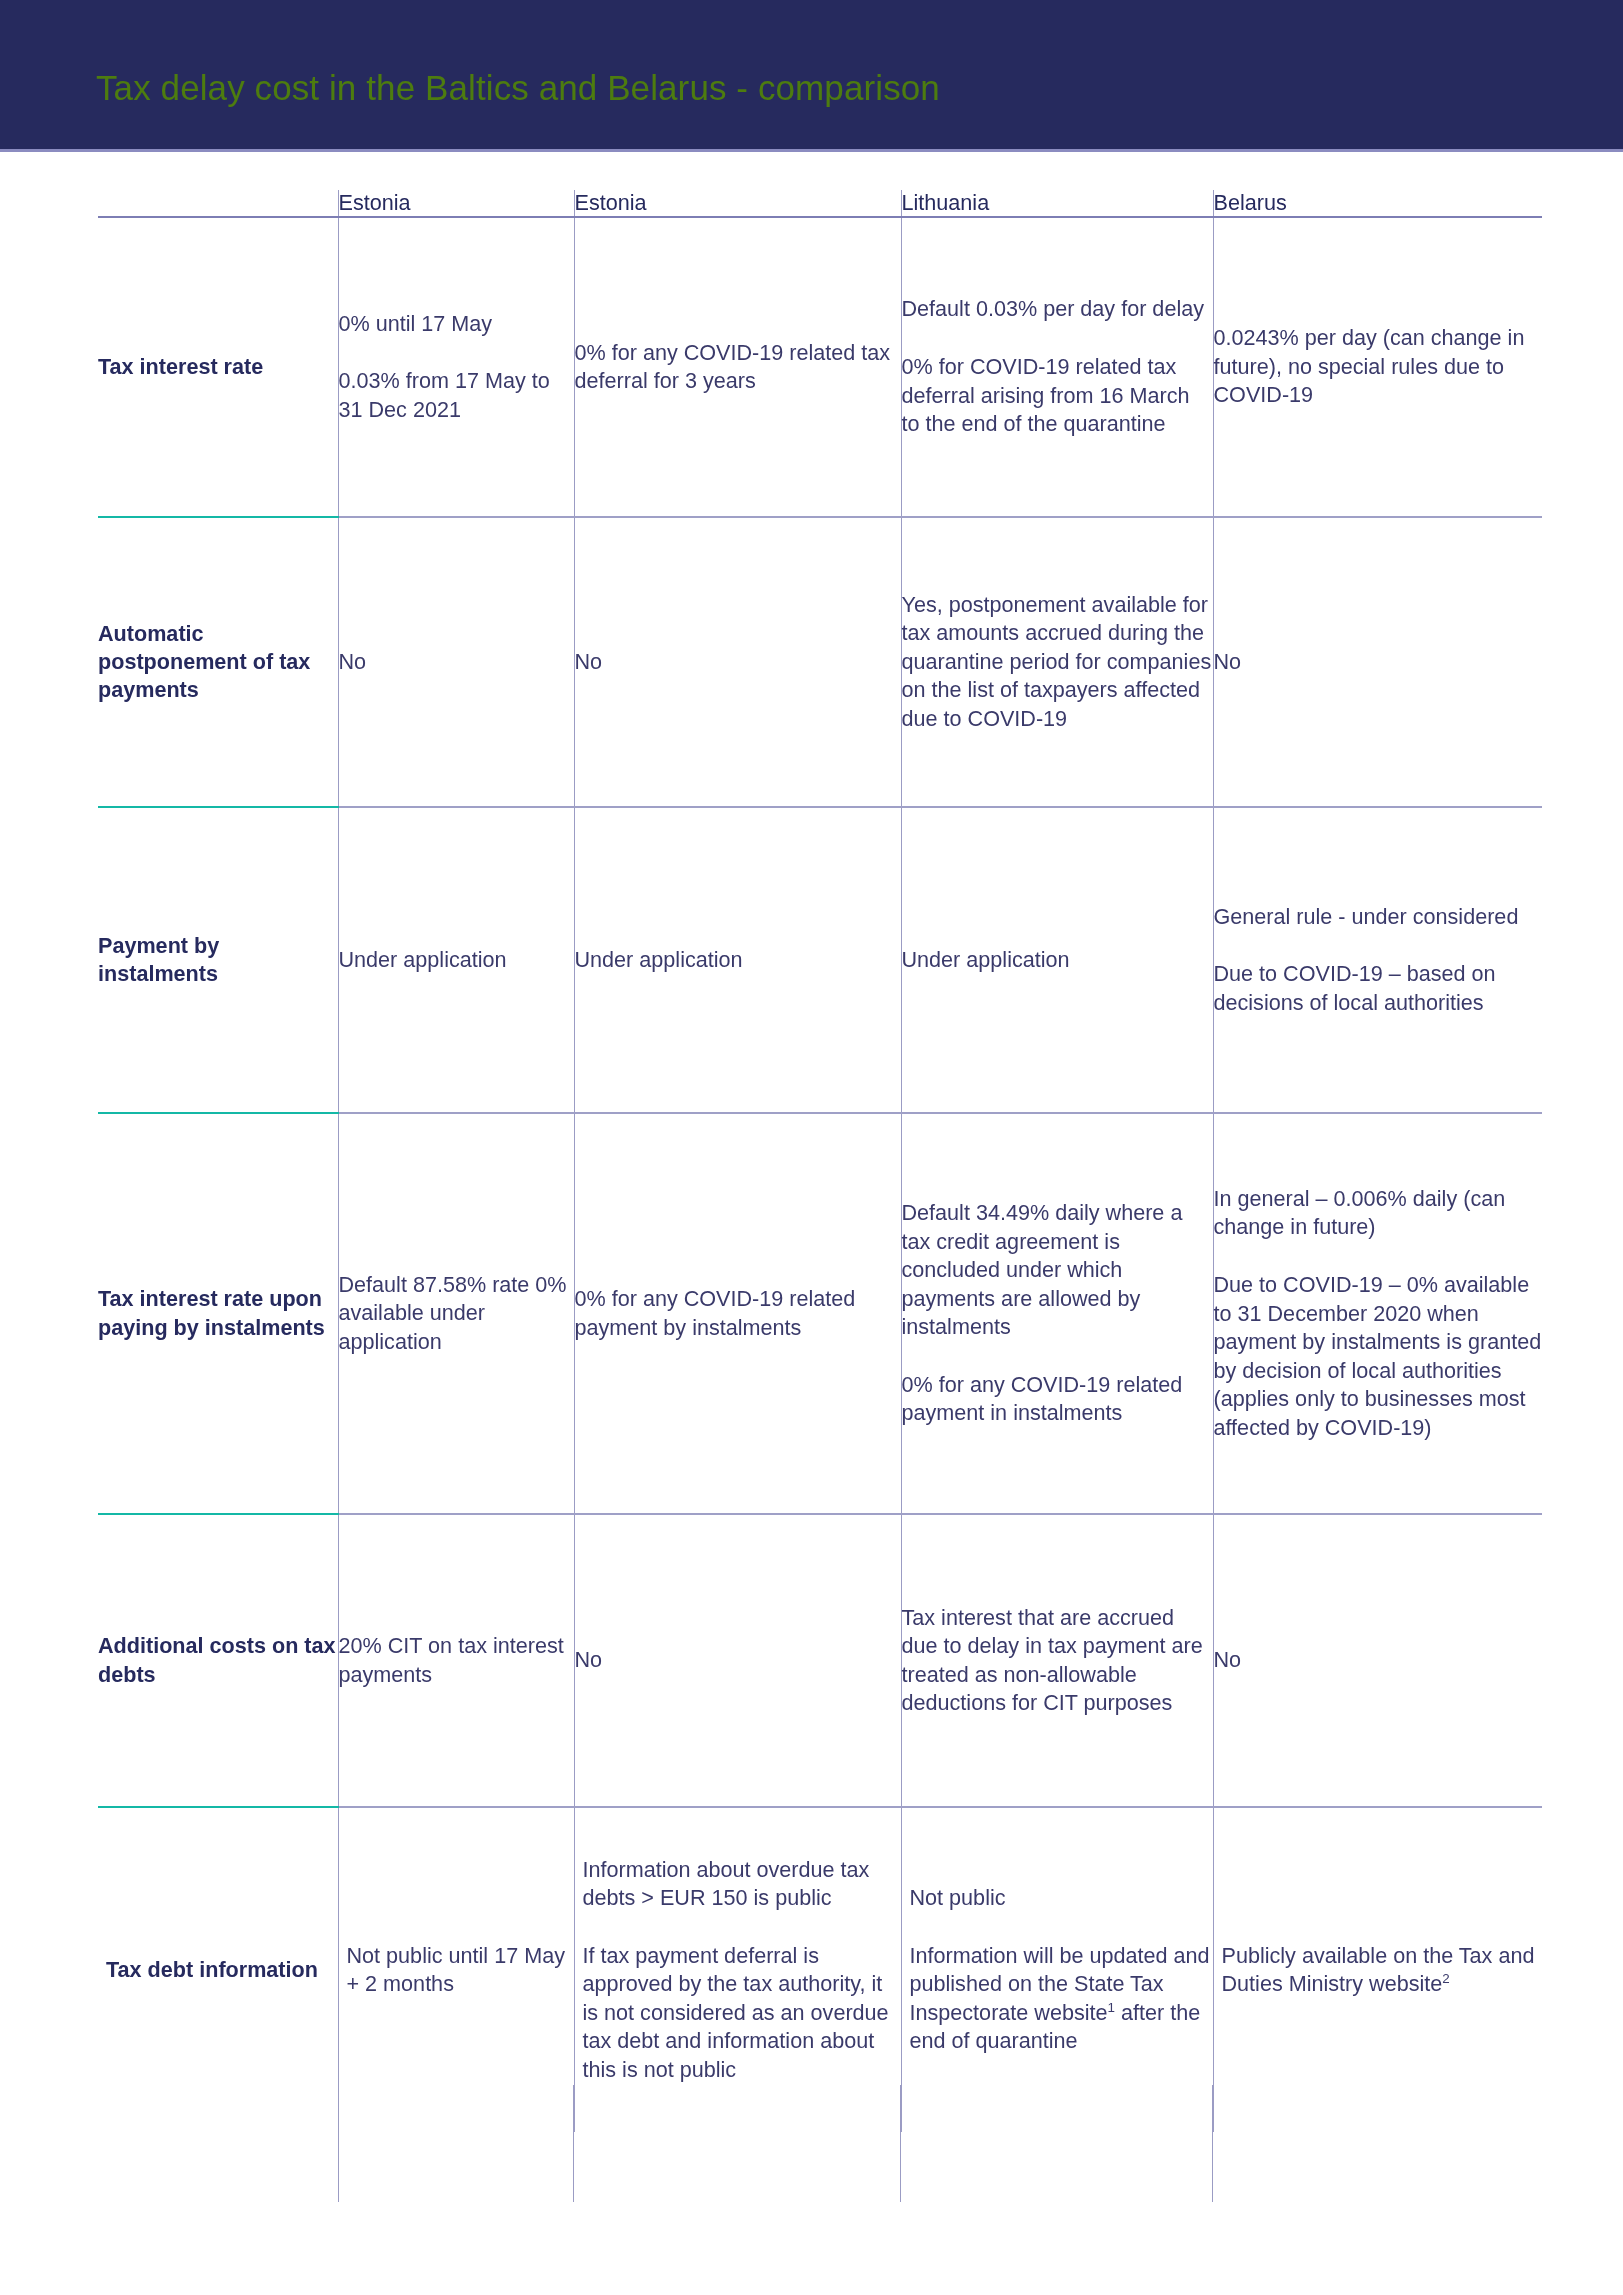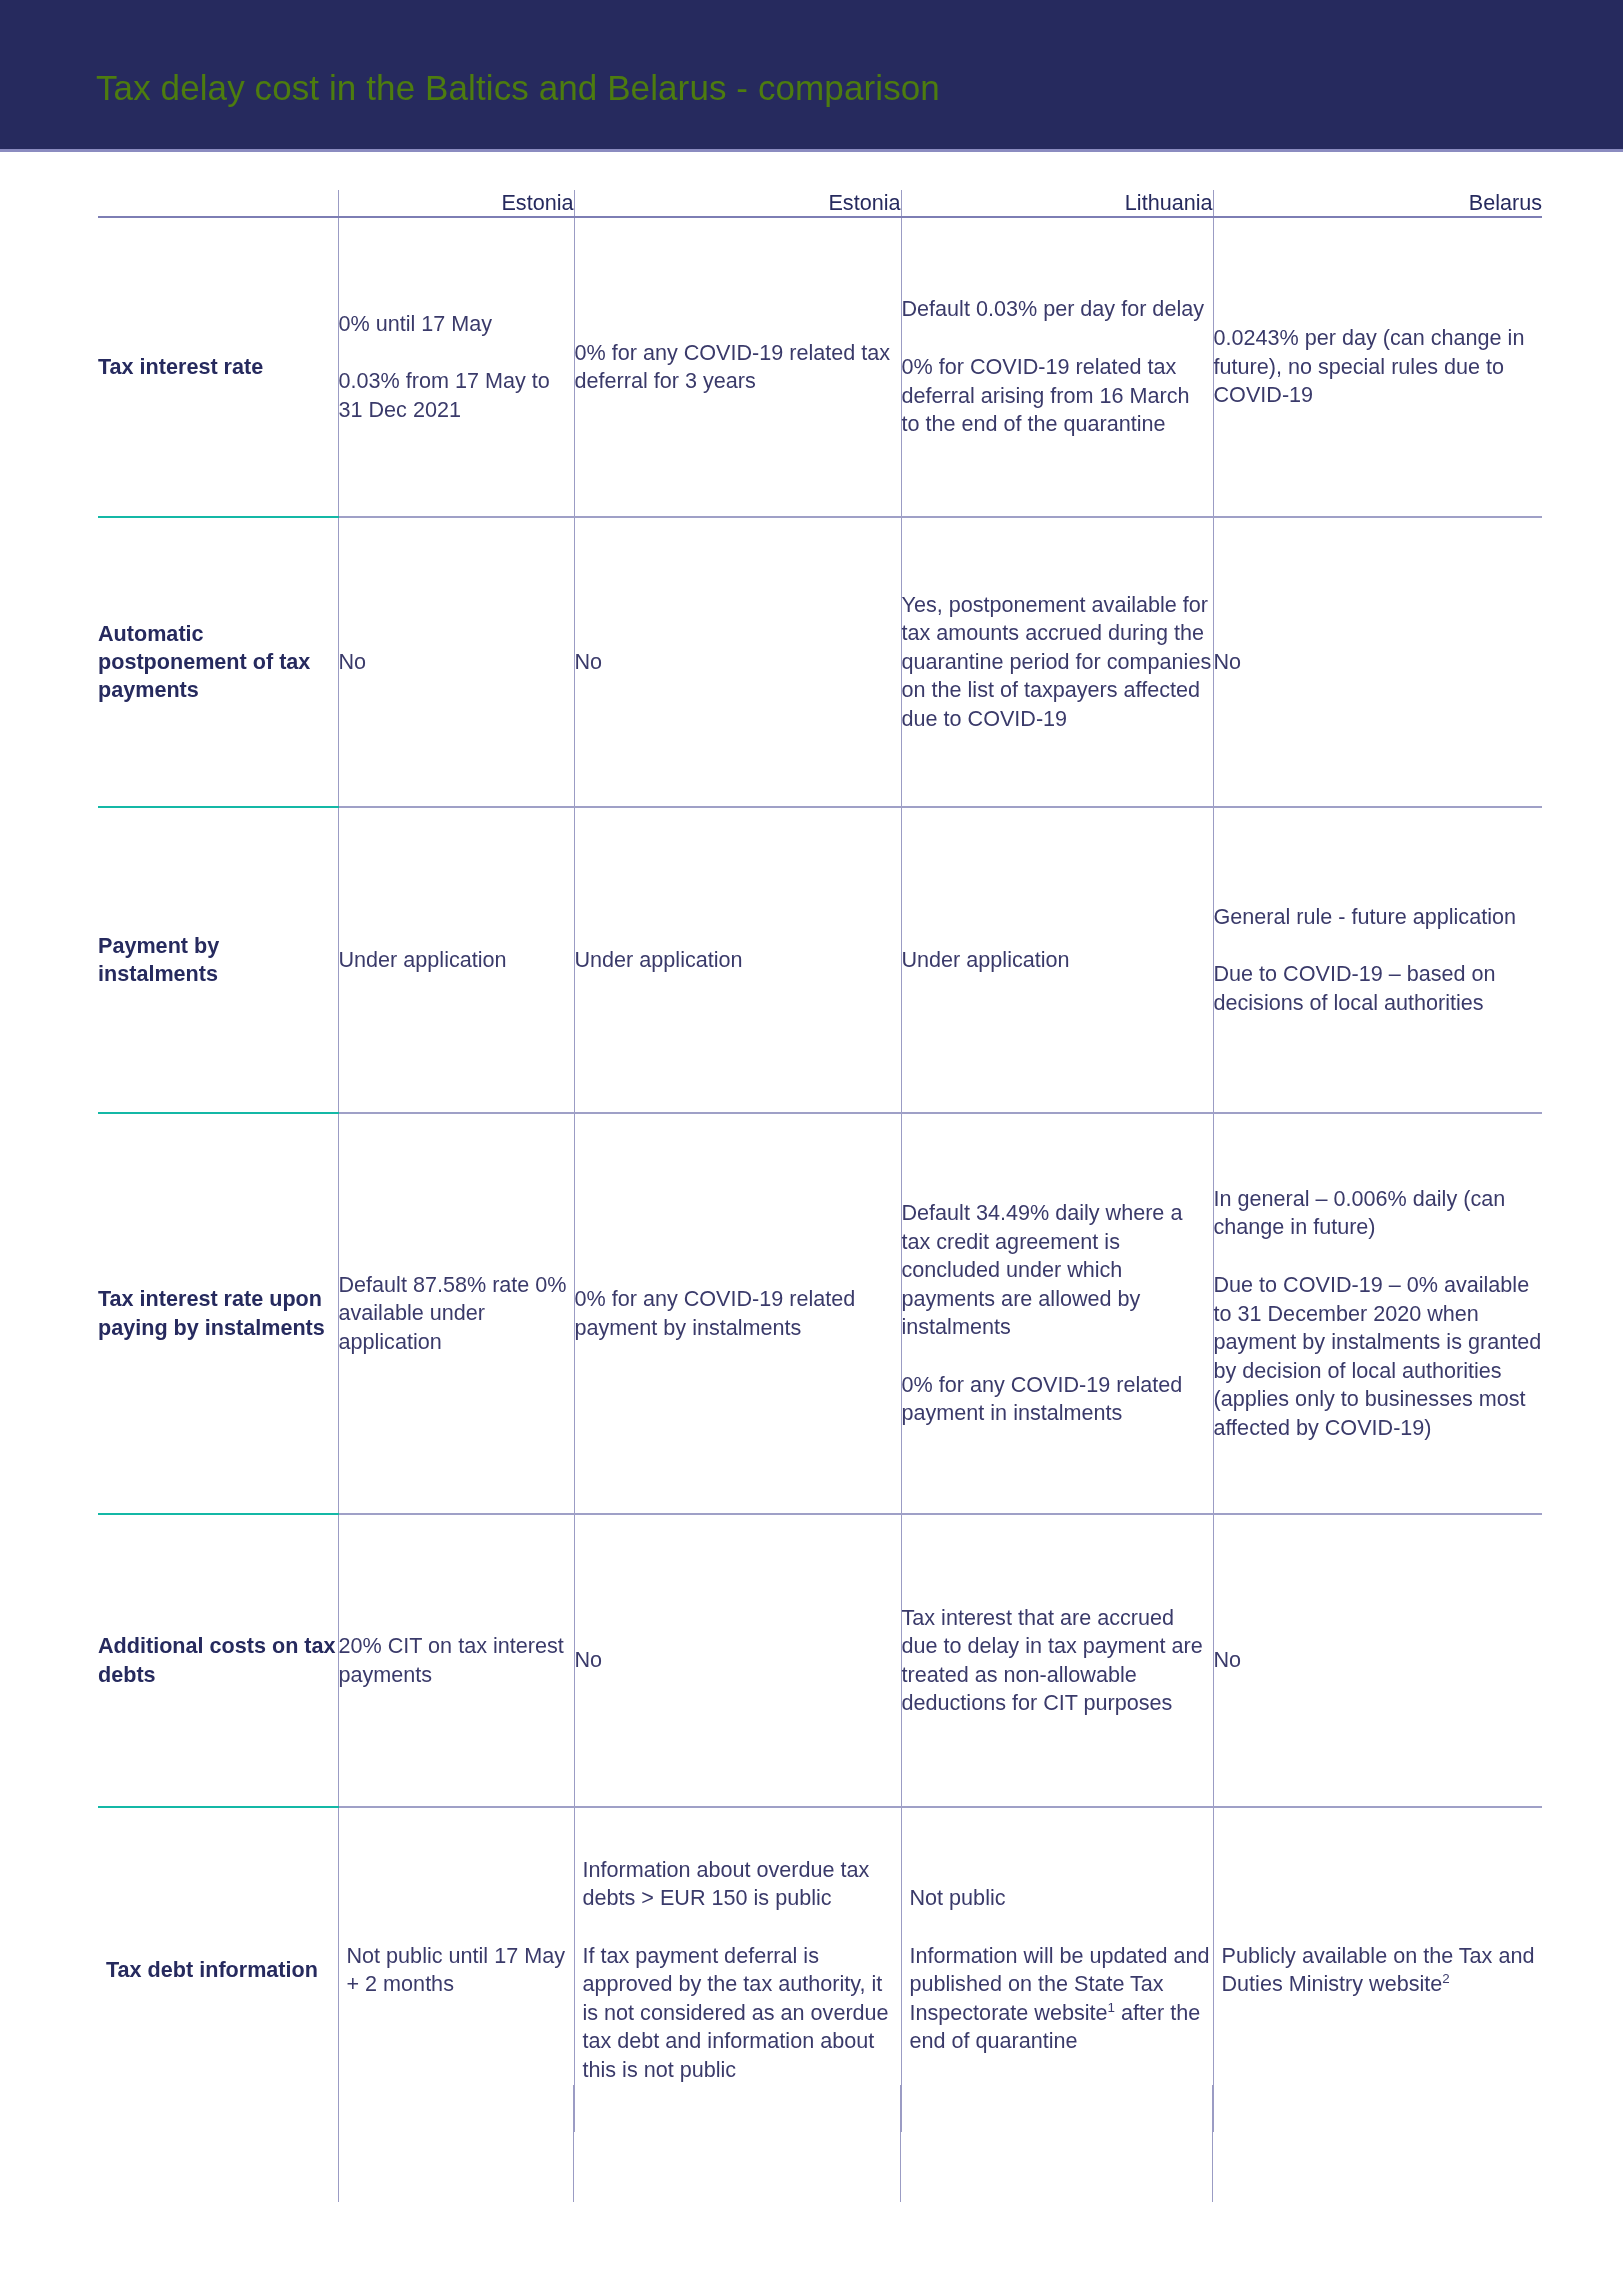--- a/index.html
+++ b/index.html
@@ -65,21 +65,21 @@
   table.cmp th, table.cmp td {
     vertical-align: middle;
     padding: 0;
   }
 
   
   .hdr-cell {
     font-size: 21.6px;
     font-weight: 400;
     color: #262a5e;
-    text-align: right;
+    text-align: left;
     padding: 14.4px 0 17px 11.8px;
     border-left: 1.3px solid #9b9cc4;
     border-bottom: 2px solid #7d7eb4;
     white-space: nowrap;
   }
   .hdr-blank {
     border-bottom: 2px solid #7d7eb4;
     border-left: none;
   }
 
@@ -221,21 +221,21 @@
         <td class="row-cell">
           <p>Under application</p>
         </td>
         <td class="row-cell">
           <p>Under application</p>
         </td>
         <td class="row-cell">
           <p>Under application</p>
         </td>
         <td class="row-cell">
-          <p>General rule - future application</p>
+          <p>General rule - under considered</p>
           <p>Due to COVID-19 – based on decisions of local authorities</p>
         </td>
       </tr>
 
       <tr class="r4">
         <td class="row-label">
           <p>Tax interest rate upon paying by instalments</p>
         </td>
         <td class="row-cell">
           <p>Default 87.58% rate 0% available under application</p>

